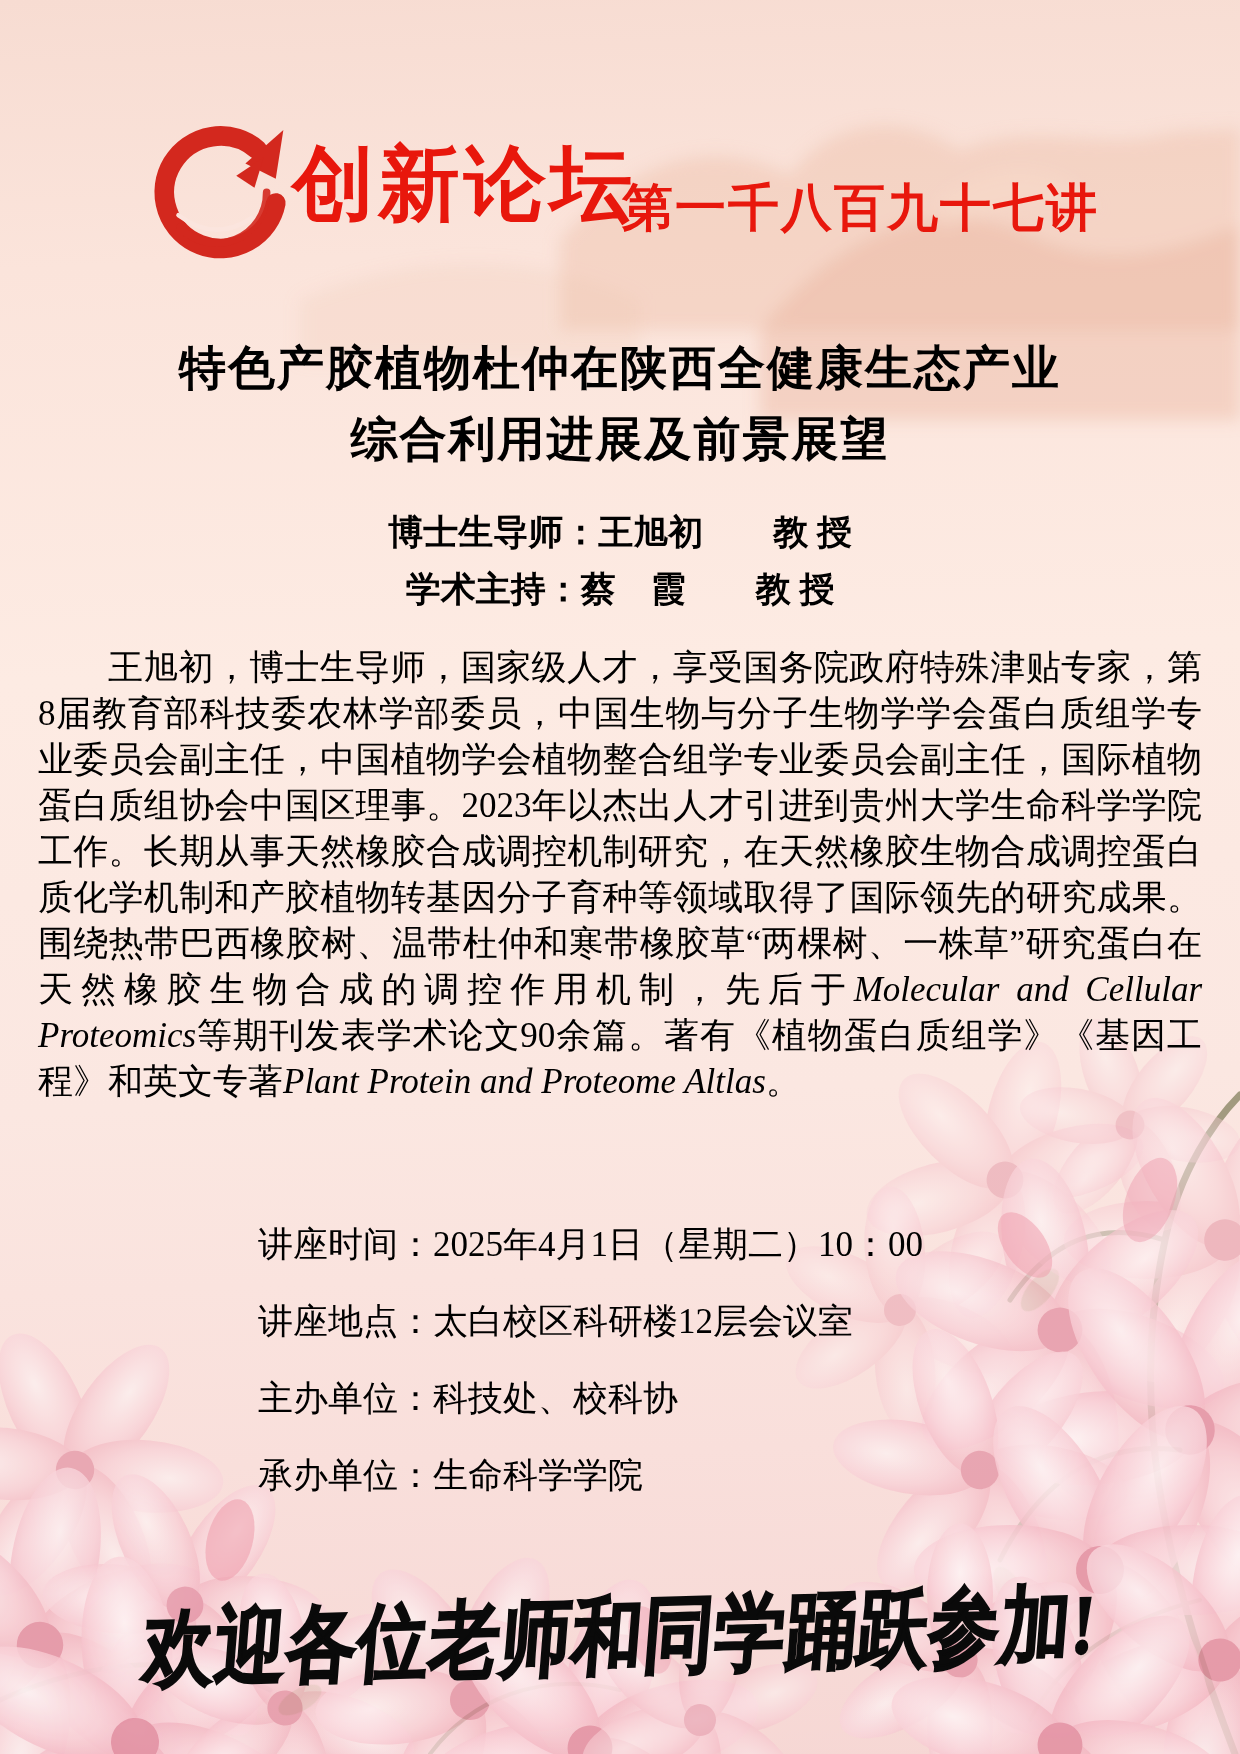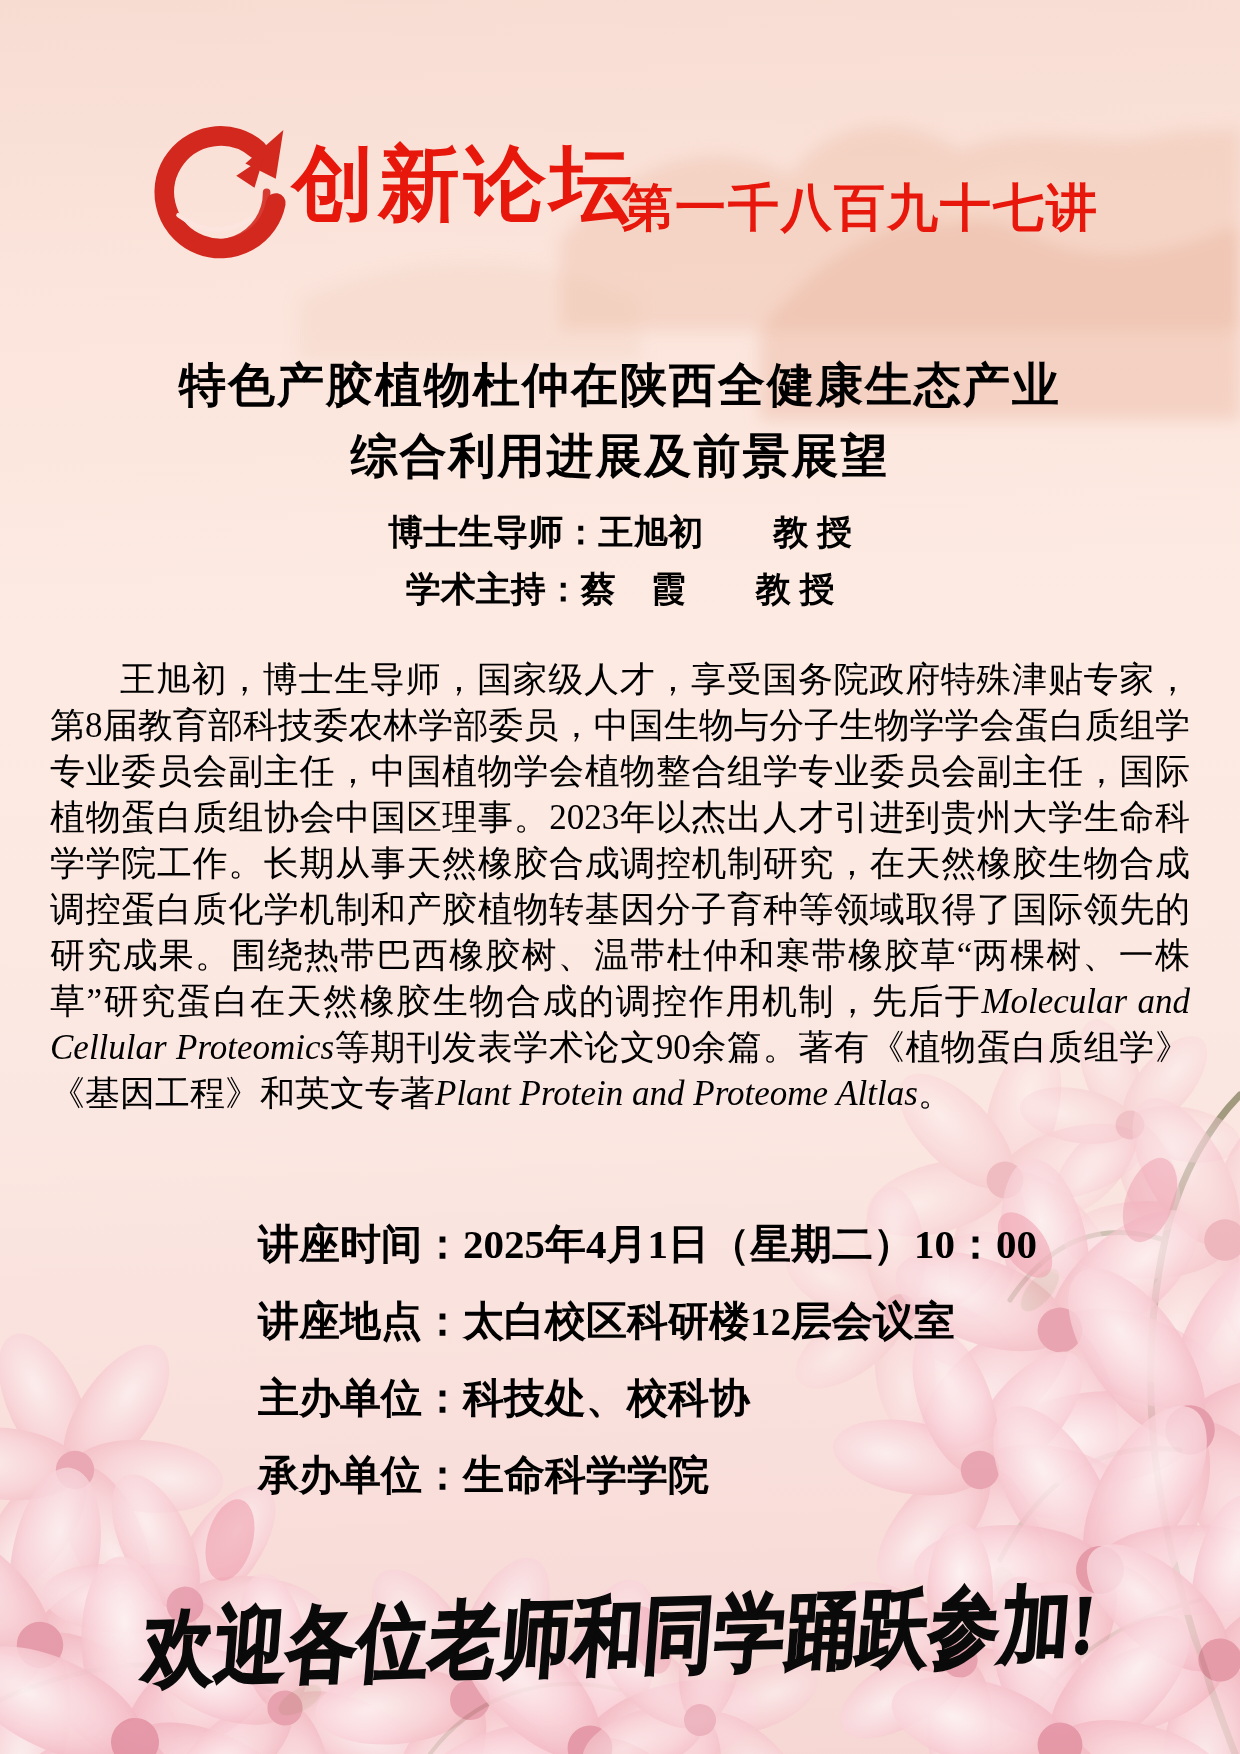--- a/index.html
+++ b/index.html
@@ -31,42 +31,42 @@
   }
   .lecture-no {
     left: 622px; top: 174px;
     font-family: "Liberation Sans", "DejaVu Sans", sans-serif;
     font-size: 51px; font-weight: 700; color: #e8170c; letter-spacing: 2px;
     white-space: nowrap;
   }
 
   
   .main-title {
-    left: 0; top: 350px; width: 100%; text-align: center;
+    left: 0; top: 333px; width: 100%; text-align: center;
     font-size: 47px; font-weight: 900; line-height: 71px; letter-spacing: 2px;
   }
 
   
   .speakers {
     left: 0; top: 504px; width: 100%; text-align: center;
     font-size: 35px; font-weight: 700; line-height: 57px;
   }
 
   
   .bio {
     left: 38px; top: 645px; width: 1164px;
     font-size: 35px; line-height: 46px; text-align: justify;
   }
-  .bio p { margin: 12px; text-indent: 2em; }
+  .bio p { margin: 0; text-indent: 2em; }
   .bio em { font-style: italic; }
 
   
   .details {
     left: 258px; top: 1206px;
-    font-size: 41px; font-weight: 700; line-height: 77px; white-space: nowrap;
+    font-size: 35px; font-weight: 400; line-height: 77px; white-space: nowrap;
   }
   .details p { margin: 0; }
 
   
   .footer { left: 0; top: 1580px; width: 100%; text-align: center; }
   .footer .cal {
     display: inline-block;
     font-size: 84px; font-weight: 900; color: #0a0a0a;
     -webkit-text-stroke: 2px #0a0a0a;
     transform: rotate(-1.5deg) skewX(-6deg) scaleX(0.84);

